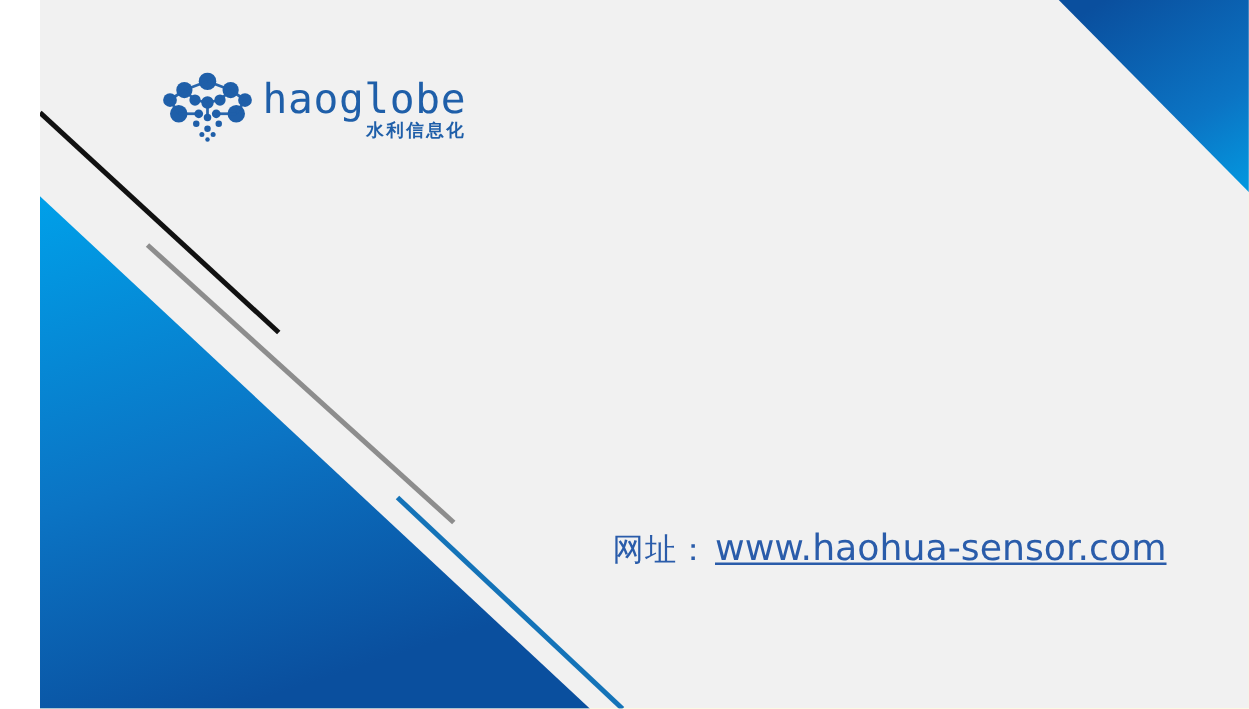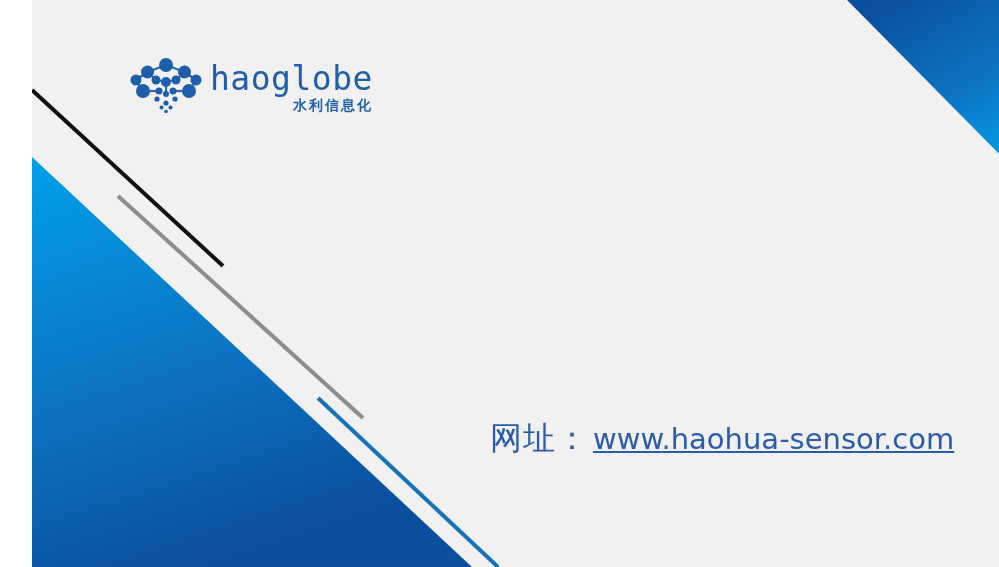--- a/index.html
+++ b/index.html
@@ -85,21 +85,21 @@
   .url-block {
     position: absolute;
     left: 458px;
     top: 420px;
     display: flex;
     align-items: baseline;
     color: #2a5caa;
     white-space: nowrap;
   }
   .url-label {
-    font-size: 32px;
+    font-size: 25px;
     line-height: 36px;
     font-family: "DejaVu Sans", sans-serif;
     letter-spacing: 1px;
   }
   .url-value {
     font-size: 29px;
     line-height: 36px;
     margin-left: 4px;
     font-family: "DejaVu Sans", sans-serif;
     letter-spacing: 0px;

